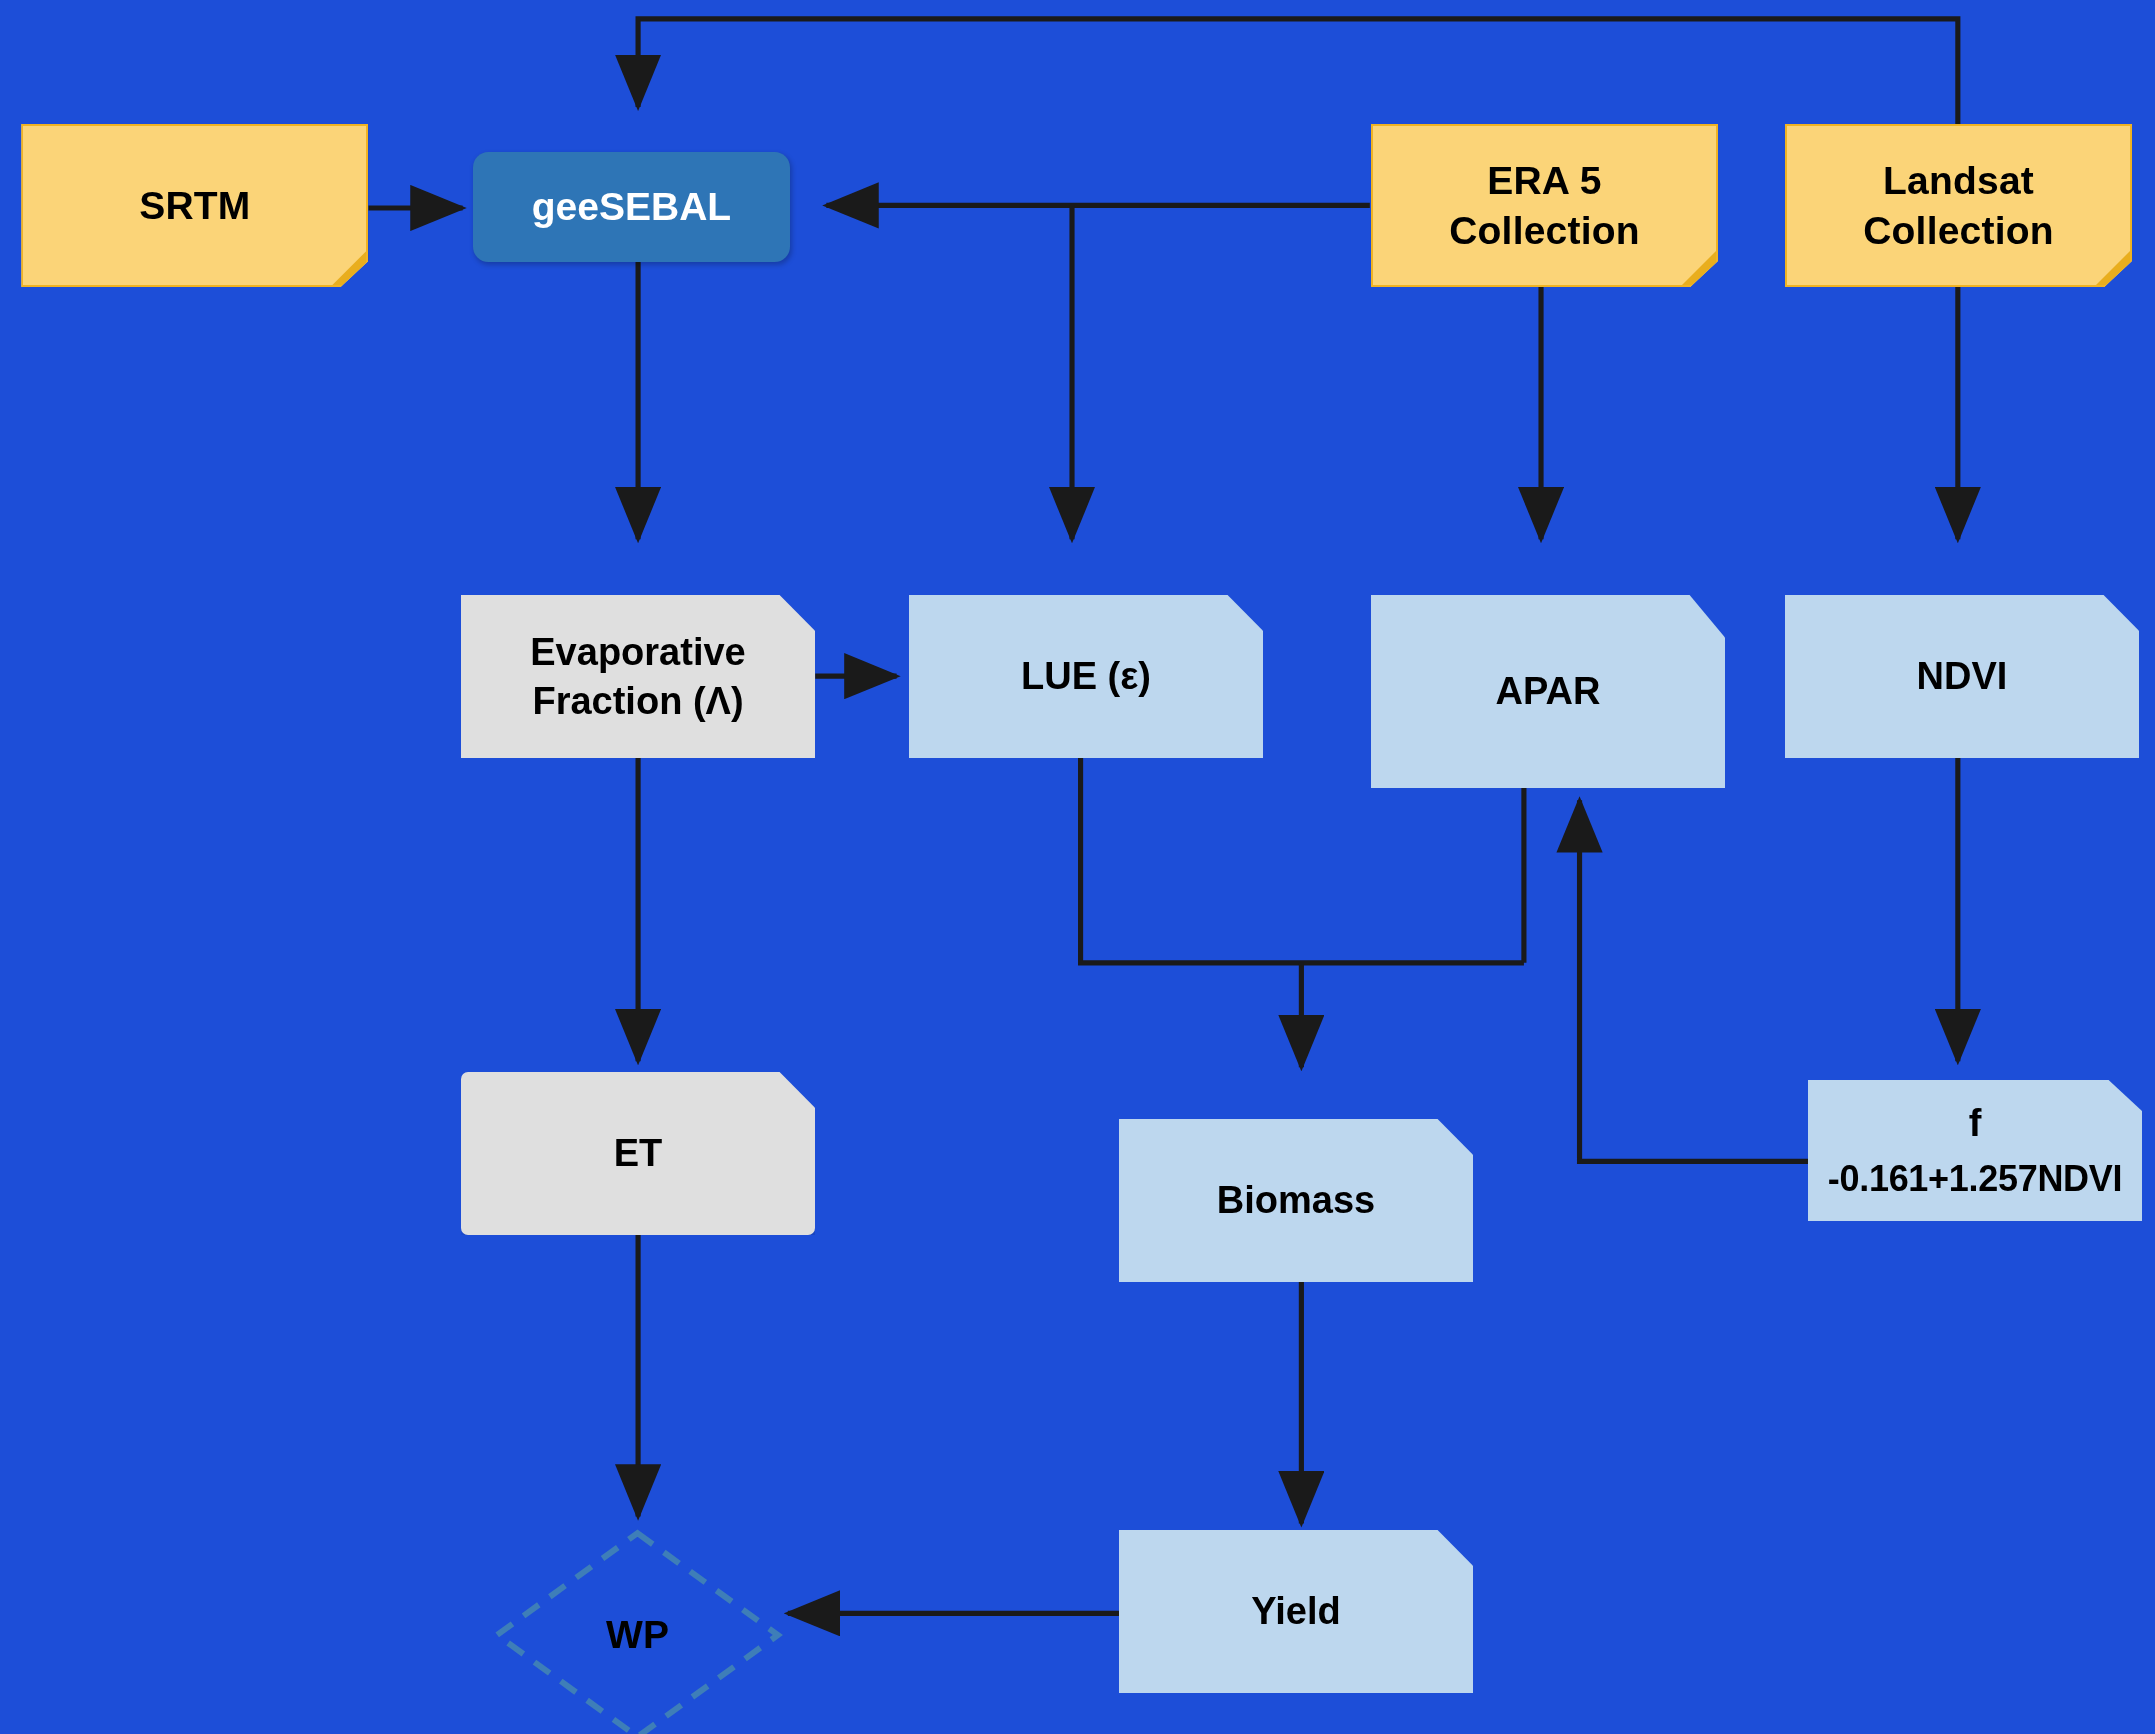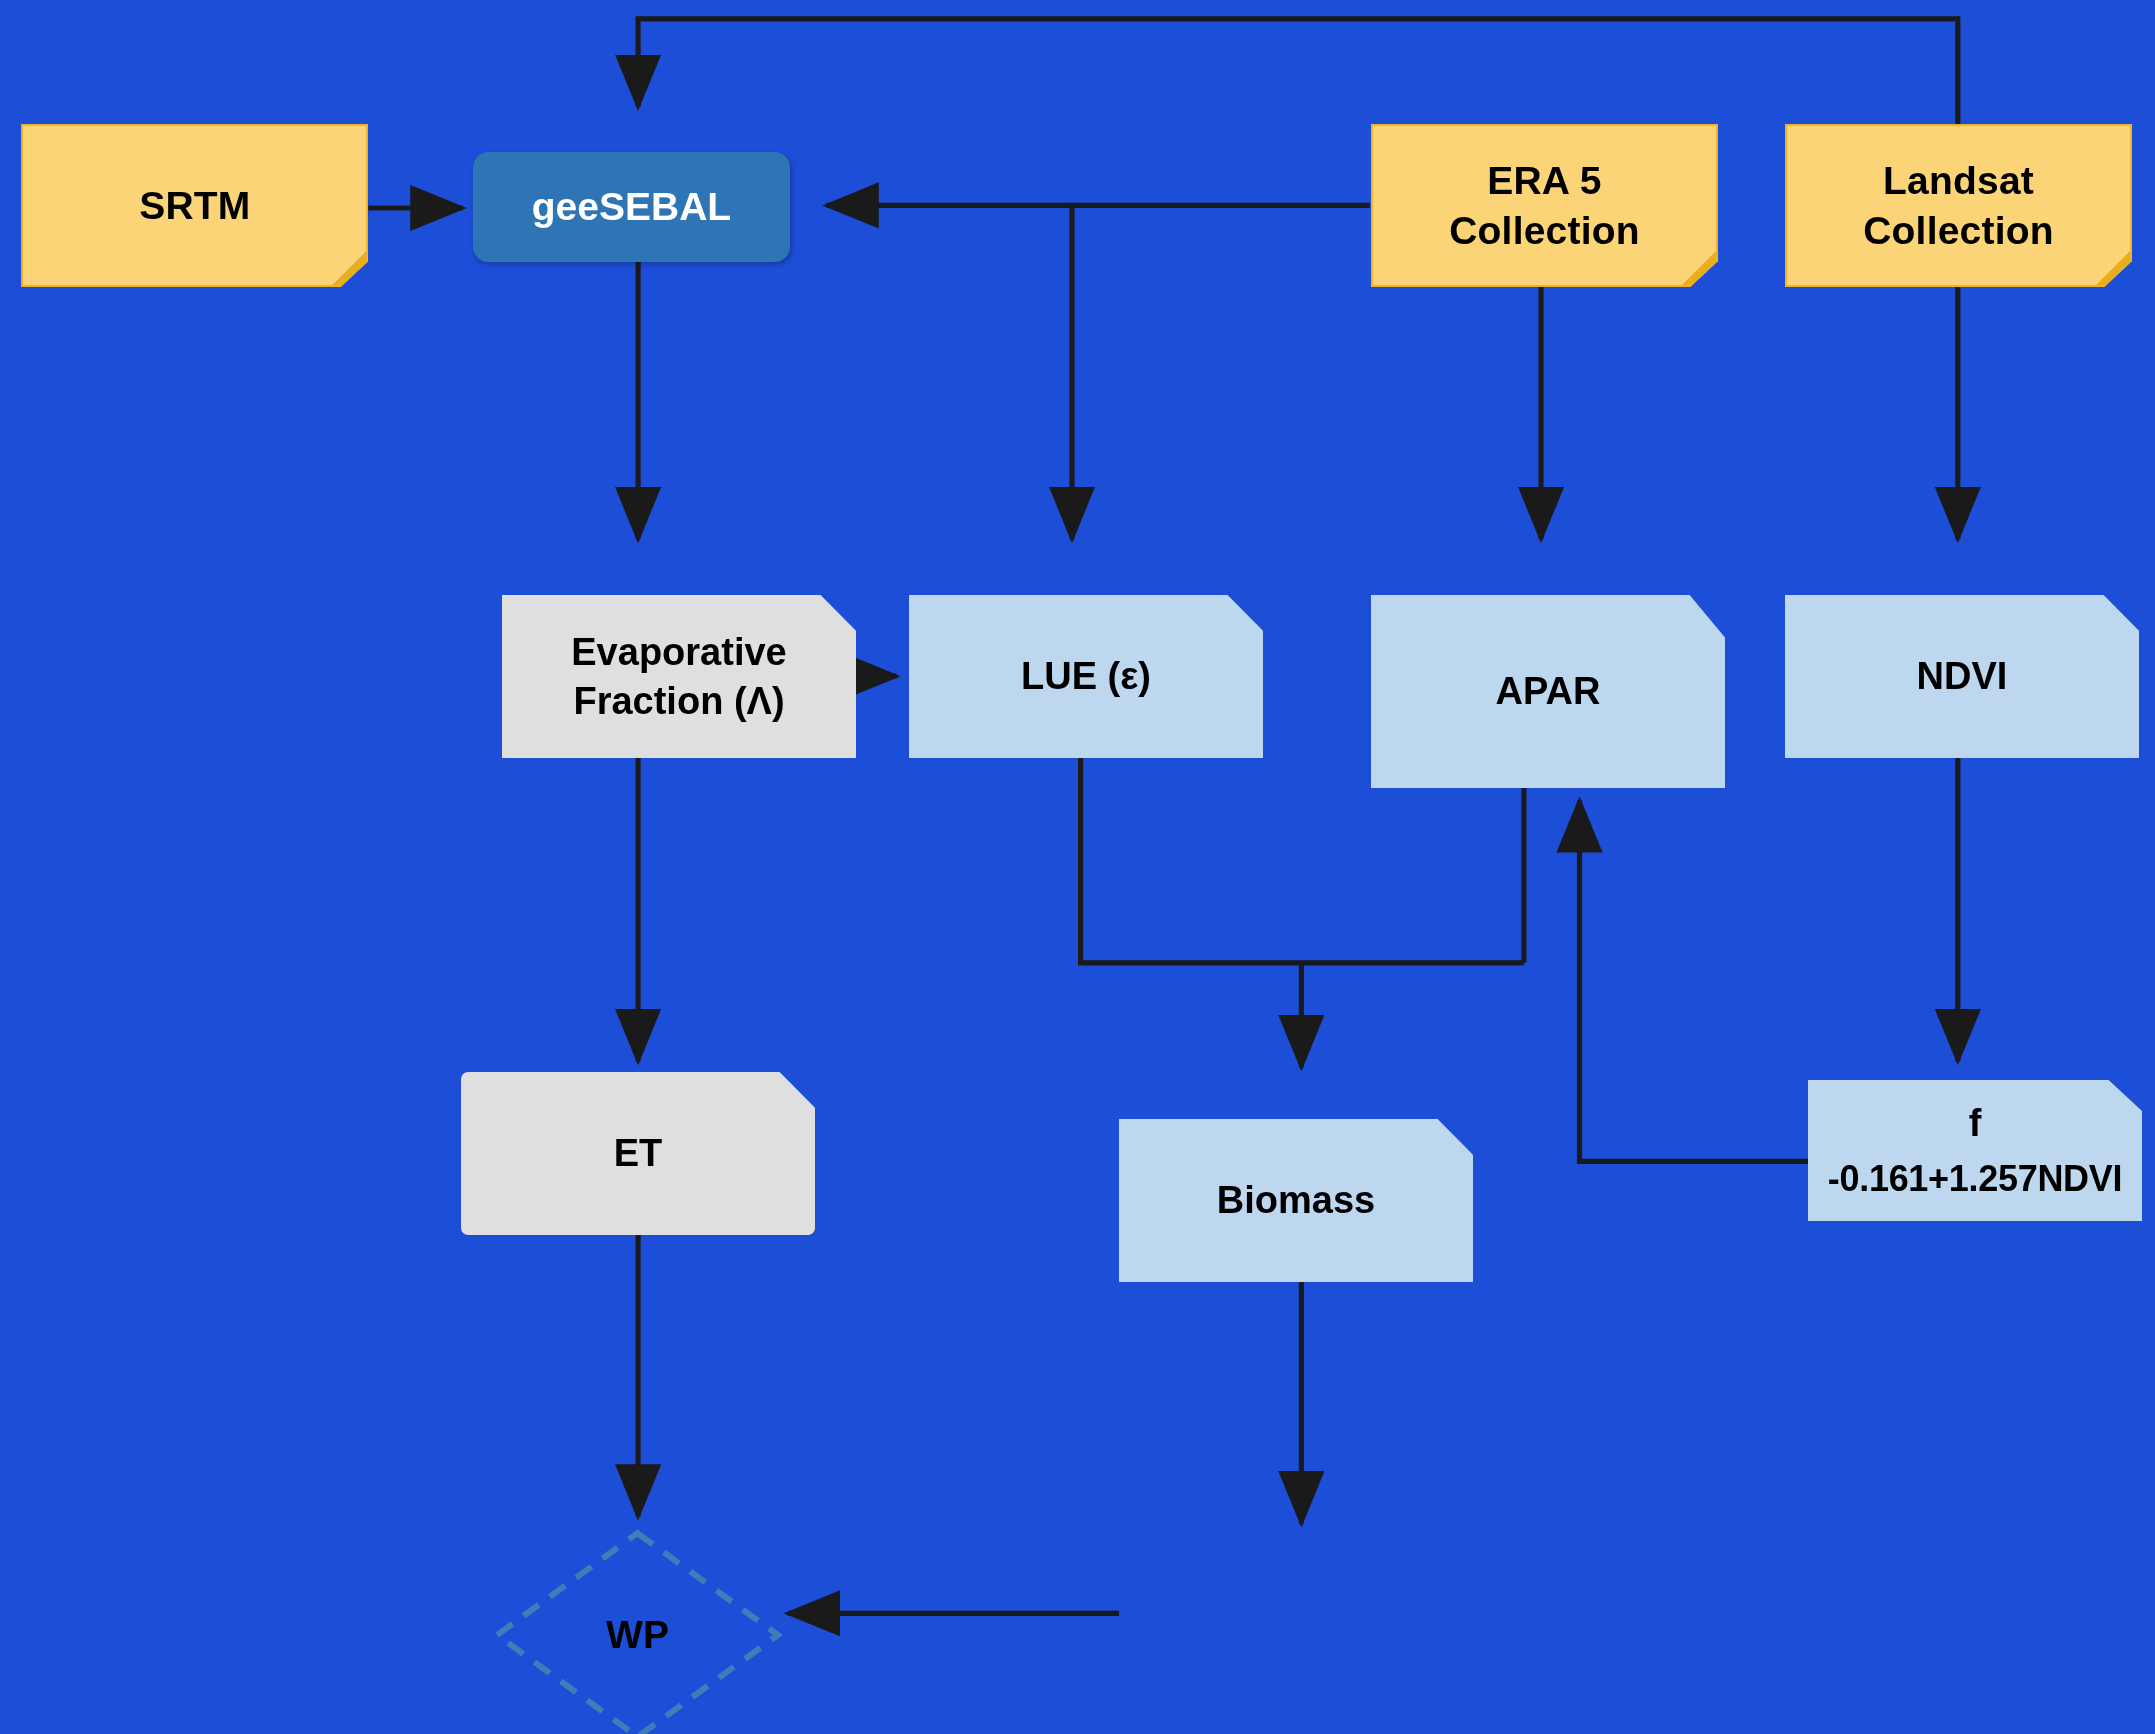--- a/index.html
+++ b/index.html
@@ -170,21 +170,21 @@
     <span>ERA 5</span>
     <span>Collection</span>
   </div>
 
   <div class="node note" style="left:1785px; top:124px; width:347px; height:163px; flex-direction:column;">
     <span class="fold"></span>
     <span>Landsat</span>
     <span>Collection</span>
   </div>
 
-  <div class="node clip-box gray" style="left:461px; top:595px; width:354px; height:163px; flex-direction:column;margin-left:41px;">
+  <div class="node clip-box gray" style="left:461px; top:595px; width:354px; height:163px; flex-direction:column;">
     <span>Evaporative</span>
     <span>Fraction (Λ)</span>
   </div>
 
   <div class="node clip-box blue" style="left:909px; top:595px; width:354px; height:163px;">
     <span>LUE (ε)</span>
   </div>
 
   <div class="node clip-box blue" style="left:1371px; top:595px; width:354px; height:193px;">
     <span>APAR</span>
@@ -202,20 +202,23 @@
     <span>Biomass</span>
   </div>
 
   <div class="node clip-box blue" style="left:1808px; top:1080px; width:334px; height:141px;">
     <span class="stack">
       <span>f</span>
       <span class="formula-sub">-0.161+1.257NDVI</span>
     </span>
   </div>
 
+  <div class="node clip-box blue" style="left:1119px; top:1530px; width:354px; height:163px;">
+    <span>Yield</span>
+  </div>
 
   <div class="diamond-wrap" style="left:492px; top:1528px; width:291px; height:214px;">
     <svg class="dia-svg" width="291" height="214" viewBox="0 0 340 250" xmlns="http://www.w3.org/2000/svg">
       <polygon points="170,6 334,125 170,244 6,125" fill="none" stroke="#3E7EB8" stroke-width="7" stroke-dasharray="22 16"></polygon>
     </svg>
     <span class="dia-label">WP</span>
   </div>
 
 </div>
 

